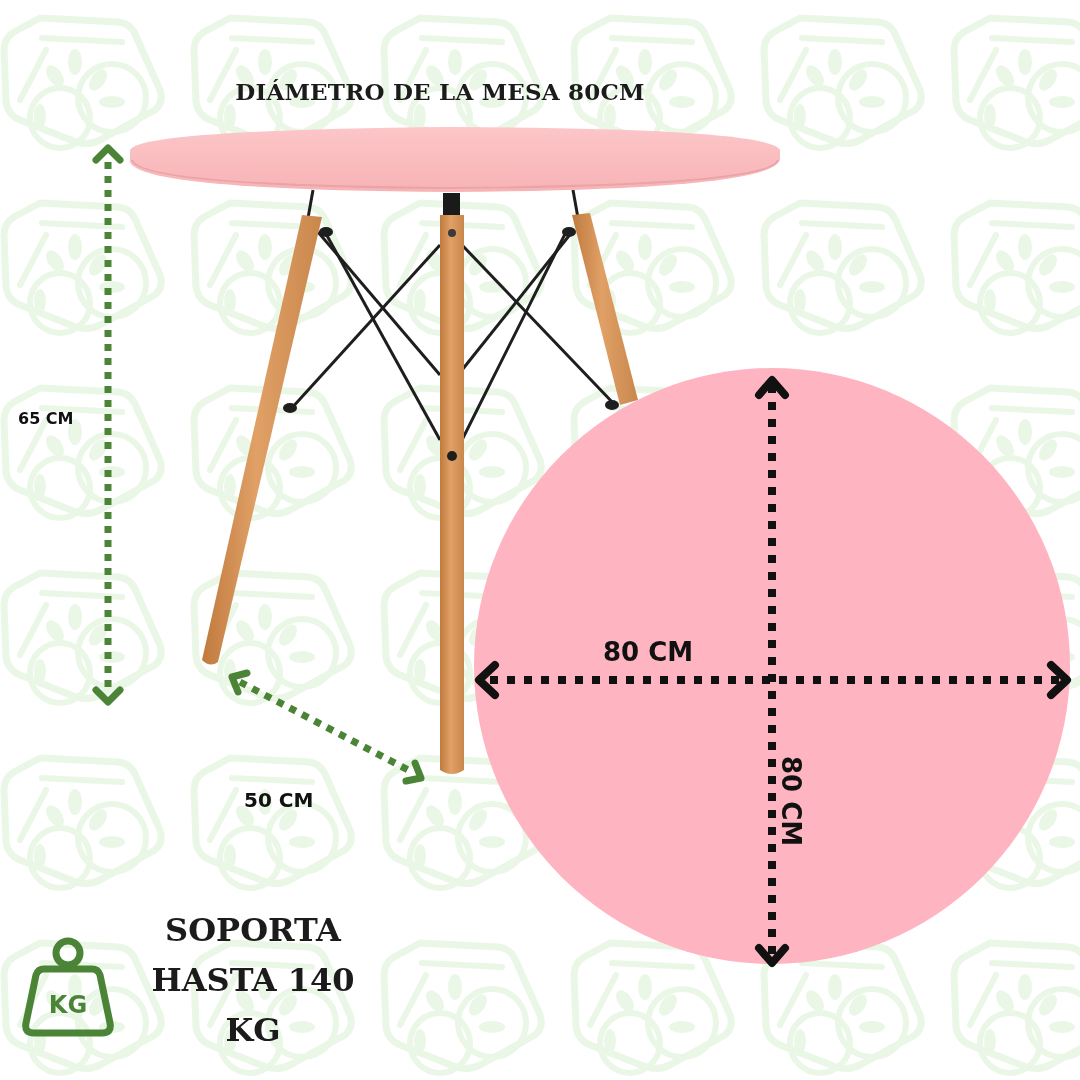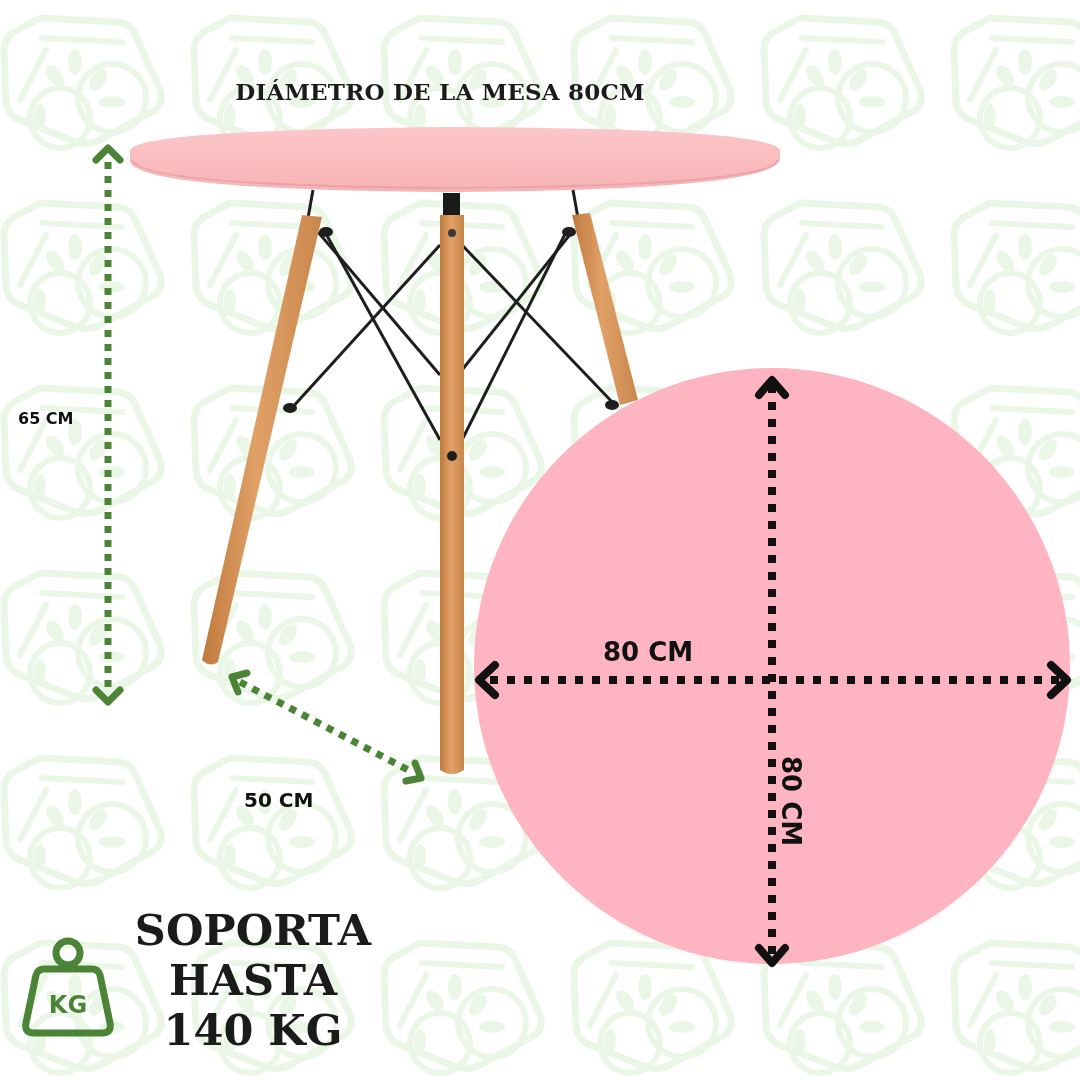--- a/index.html
+++ b/index.html
@@ -15,21 +15,21 @@
       position: absolute; font-family: "DejaVu Sans", "Liberation Sans", sans-serif;
       font-weight: bold; color: #111111; white-space: nowrap;
     }
     .lbl-65 { left: 18px; top: 409px; font-size: 16px; }
     .lbl-50 { left: 244px; top: 788px; font-size: 20px; }
     .lbl-80h { left: 603px; top: 637px; font-size: 26px; }
     .lbl-80v { left: 746px; top: 786px; font-size: 26px; transform: rotate(90deg); transform-origin: center; }
     .capacity {
       position: absolute; left: 128px; top: 905px; width: 250px; text-align: center;
       font-family: "DejaVu Serif", "Liberation Serif", serif; font-weight: bold;
-      font-size: 43px; line-height: 50px; color: #1b1b1b;
+      font-size: 32px; line-height: 50px; color: #1b1b1b;
     }
     .kg-icon { position: absolute; left: 22px; top: 935px; width: 92px; height: 104px; }
   </style>
 </head>
 <body>
 
 <div class="canvas">
 
   <svg class="layer" viewBox="0 0 1080 1080">
     <defs>

